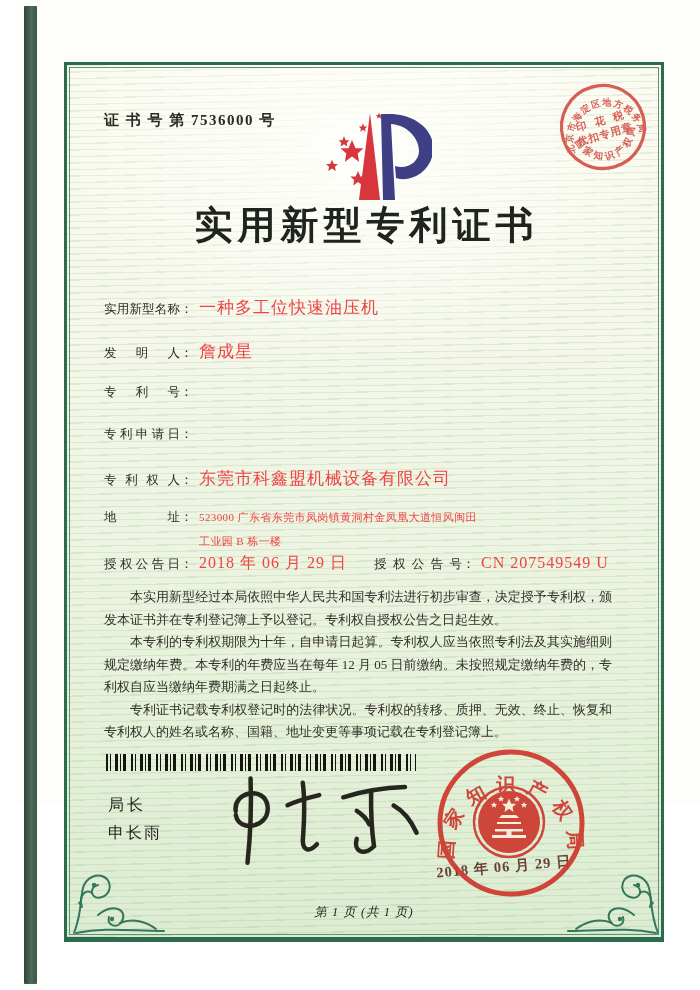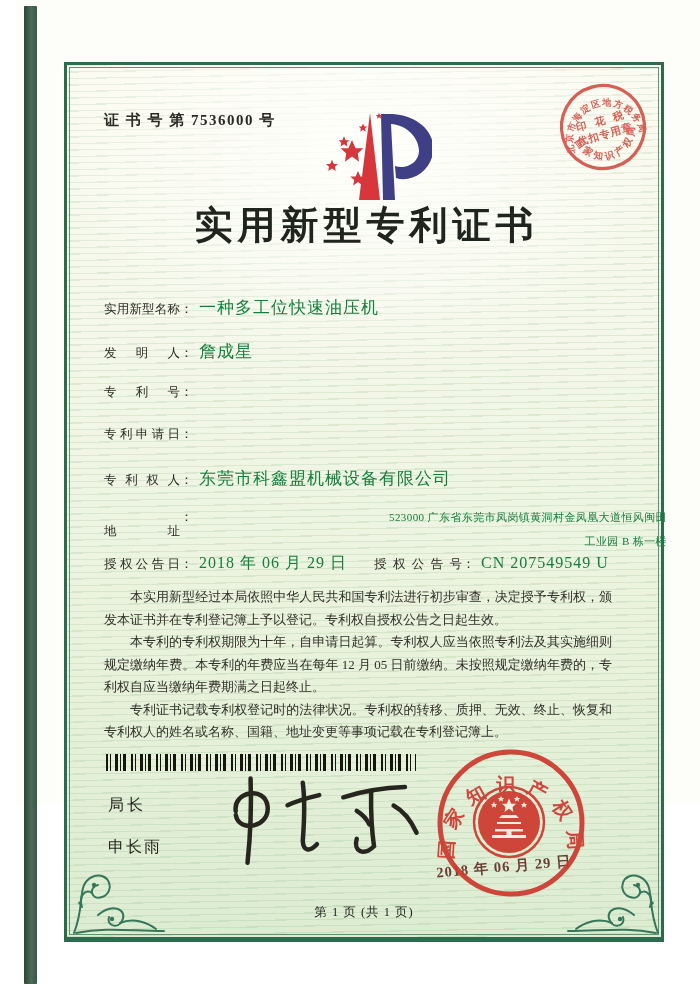--- a/index.html
+++ b/index.html
@@ -40,55 +40,55 @@
   }
   .field-row{
     position:absolute;left:88px;display:flex;align-items:baseline;
   }
   .field-label{
     display:inline-block;width:76px;font-size:12.5px;color:#2e2c27;
     text-align:justify;text-align-last:justify;flex:none;
   }
   .field-colon{font-size:13px;color:#2e2c27;flex:none;padding-right:6px;}
   .field-value{
-    font-size:17px;color:#15803d;letter-spacing:1px;line-height:24px;text-align:right;
+    font-size:17px;color:#ef4444;letter-spacing:1px;line-height:24px;
   }
   .field-value.small{font-size:11px;letter-spacing:0.4px;white-space:pre-line;width:468px;}
   .pair-right{position:absolute;left:358px;top:551px;display:flex;align-items:baseline;}
   .pair-right .field-label{width:88px;}
   .pair-right .field-value{font-size:16px;}
   .paragraphs{
     position:absolute;left:88px;top:586px;width:508px;
     font-size:13px;line-height:22.5px;color:#32302a;text-align:justify;
   }
   .paragraphs p{margin:0;text-indent:2em;}
   .barcode{
     position:absolute;left:90px;top:754px;width:310px;height:17px;
     background:repeating-linear-gradient(90deg,
       #15140f 0 2px, transparent 2px 4px,
       #15140f 4px 5px, transparent 5px 9px,
       #15140f 9px 12px, transparent 12px 14px,
       #15140f 14px 15px, transparent 15px 17px,
       #15140f 17px 20px, transparent 20px 25px);
   }
   .director{position:absolute;left:92px;top:795px;font-size:16px;color:#262620;letter-spacing:3px;}
-  .director .name{display:block;margin-top:21px;letter-spacing:2px;}
+  .director .name{display:block;margin-top:7px;letter-spacing:2px;}
   .signature{position:absolute;left:192px;top:768px;transform:rotate(-2deg);}
   .seal-date{
     position:absolute;left:420px;top:856px;width:170px;
     font-size:14.5px;color:#6a3f33;letter-spacing:1px;
     transform:rotate(-5deg);font-weight:600;
   }
   .seal{position:absolute;left:395px;top:723px;}
   .stamp{position:absolute;left:527px;top:67px;transform:rotate(-16deg);}
   .flourish-left{position:absolute;left:52px;top:845px;}
   .flourish-right{position:absolute;left:548px;top:845px;transform:scaleX(-1);}
   .page-footer{
     position:absolute;left:48px;top:904px;width:600px;text-align:center;
-    font-size:12.5px;color:#24241f;letter-spacing:1px;
+    font-size:12.5px;color:#24241f;letter-spacing:1px;font-style:italic;
   }
   svg text{font-family:"Liberation Serif","DejaVu Serif",serif;}
 </style>
 </head>
 <body>
 
 <div class="page">
 
   <div class="edge-bar"></div>
 
@@ -162,21 +162,21 @@
   <div class="field-row" style="top:425px">
     <span class="field-label">专利申请日</span>
     <span class="field-colon">：</span>
   </div>
   <div class="field-row" style="top:467px">
     <span class="field-label">专利权人</span>
     <span class="field-colon">：</span>
     <span class="field-value">东莞市科鑫盟机械设备有限公司</span>
   </div>
   <div class="field-row" style="top:505px;align-items:flex-start">
-    <span class="field-label" style="margin-top:18px">地址</span>
+    <span class="field-label" style="margin-top:4px">地址</span>
     <span class="field-colon" style="margin-top:3px">：</span>
     <span class="field-value small">523000 广东省东莞市凤岗镇黄洞村金凤凰大道恒风闽田
 工业园 B 栋一楼</span>
   </div>
   <div class="field-row" style="top:551px">
     <span class="field-label">授权公告日</span>
     <span class="field-colon">：</span>
     <span class="field-value" style="font-size:16px">2018 年 06 月 29 日</span>
   </div>
   <div class="pair-right">

